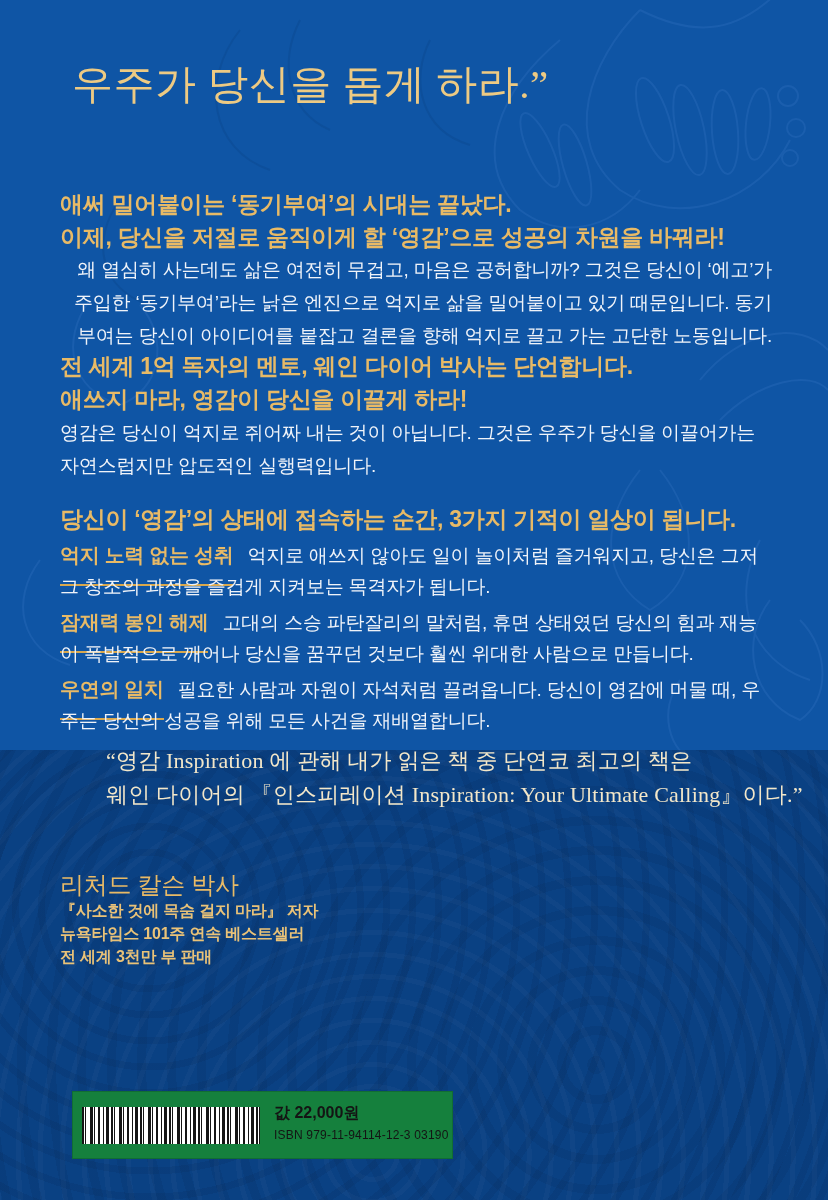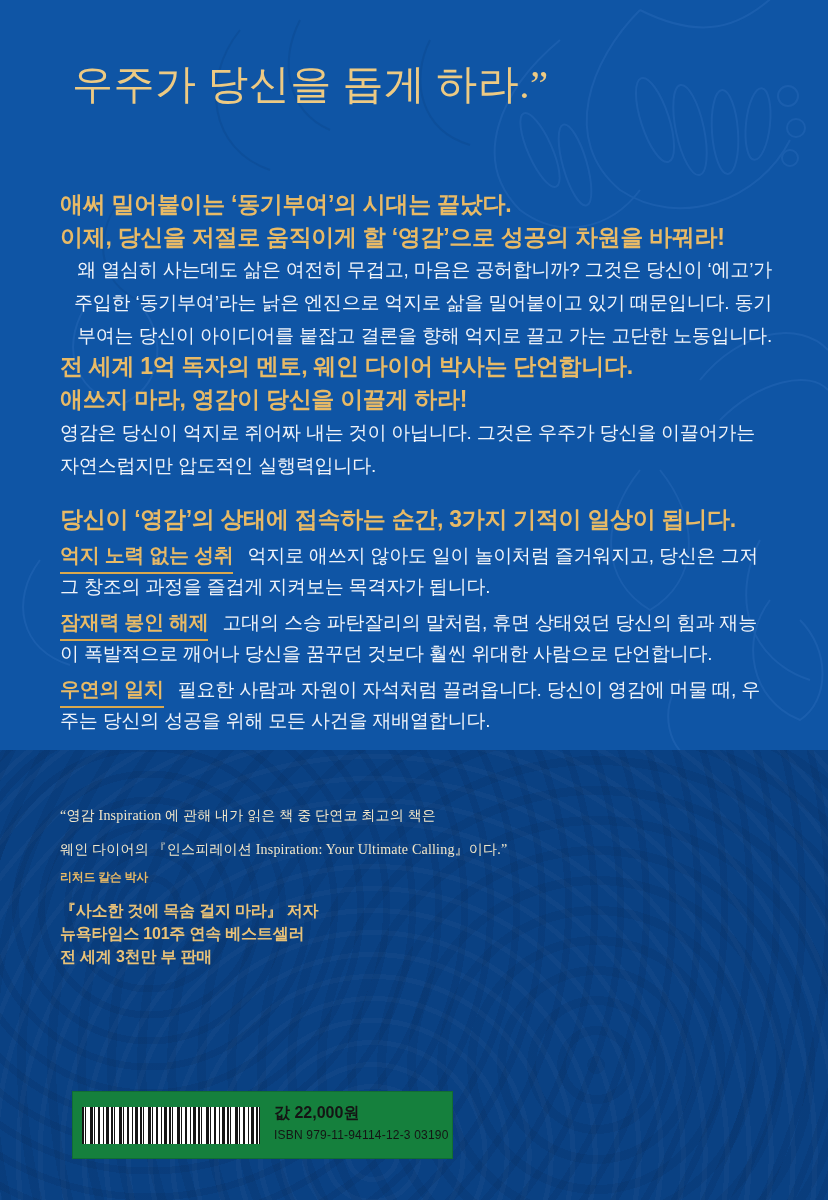--- a/index.html
+++ b/index.html
@@ -61,36 +61,37 @@
   .s1-heading{top:188px;}
   .s1-body{top:253px;text-align:right;}
   .s2-heading{top:350px;}
   .s2-body{top:416px;}
 
   .miracles-heading{top:503px;}
   .miracle{color:var(--white);font-size:19px;line-height:31px;letter-spacing:-.2px;}
   .miracle .title{
     color:var(--gold-strong);font-size:20px;font-weight:700;
     border-bottom:2px solid var(--underline);
-    padding-bottom:6px;margin-right:14px;letter-spacing:-.3px;
+    padding-bottom:18px;margin-right:14px;letter-spacing:-.3px;
   }
   .m1{top:540px;}
   .m2{top:607px;}
   .m3{top:674px;}
 
   .quote{
-    top:799px;
+    top:744px;
     font-family:"Liberation Serif","DejaVu Serif",serif;
     color:var(--cream);
-    font-size:14px;line-height:34px;font-weight:400;
+    font-size:22px;line-height:34px;font-weight:400;
     letter-spacing:.2px;
+    margin-left:46px;
   }
   .endorse-author{
     top:869px;
-    color:var(--gold-strong);font-size:12px;font-weight:700;letter-spacing:-.3px;
+    color:var(--gold-strong);font-size:24px;font-weight:400;letter-spacing:-.3px;
   }
   .endorse-creds{
     top:899px;
     color:var(--gold-soft);font-size:16px;line-height:23px;font-weight:700;letter-spacing:-.2px;
   }
 
   .barcode-box{
     position:absolute;left:72px;top:1091px;width:381px;height:68px;
     background:#15803d;display:flex;align-items:center;
     box-shadow:0 0 0 1px rgba(0,0,0,.15) inset;
@@ -182,21 +183,21 @@
       <div>애쓰지 마라, 영감이 당신을 이끌게 하라!</div>
     </div>
     <div class="abs sec-body s2-body">영감은 당신이 억지로 쥐어짜 내는 것이 아닙니다. 그것은 우주가 당신을 이끌어가는 자연스럽지만 압도적인 실행력입니다.</div>
 
     <div class="abs sec-heading miracles-heading">당신이 ‘영감’의 상태에 접속하는 순간, 3가지 기적이 일상이 됩니다.</div>
 
     <p class="abs miracle m1" style="margin:0;">
       <span class="title">억지 노력 없는 성취</span><span>억지로 애쓰지 않아도 일이 놀이처럼 즐거워지고, 당신은 그저 그 창조의 과정을 즐겁게 지켜보는 목격자가 됩니다.</span>
     </p>
     <p class="abs miracle m2" style="margin:0;">
-      <span class="title">잠재력 봉인 해제</span><span>고대의 스승 파탄잘리의 말처럼, 휴면 상태였던 당신의 힘과 재능이 폭발적으로 깨어나 당신을 꿈꾸던 것보다 훨씬 위대한 사람으로 단언합니다.</span>
+      <span class="title">잠재력 봉인 해제</span><span>고대의 스승 파탄잘리의 말처럼, 휴면 상태였던 당신의 힘과 재능이 폭발적으로 깨어나 당신을 꿈꾸던 것보다 훨씬 위대한 사람으로 만듭니다.</span>
     </p>
     <p class="abs miracle m3" style="margin:0;">
       <span class="title">우연의 일치</span><span>필요한 사람과 자원이 자석처럼 끌려옵니다. 당신이 영감에 머물 때, 우주는 당신의 성공을 위해 모든 사건을 재배열합니다.</span>
     </p>
 
     <div class="abs quote">
       <div>“영감 Inspiration 에 관해 내가 읽은 책 중 단연코 최고의 책은</div>
       <div>웨인 다이어의 『인스피레이션 Inspiration: Your Ultimate Calling』이다.”</div>
     </div>
 

